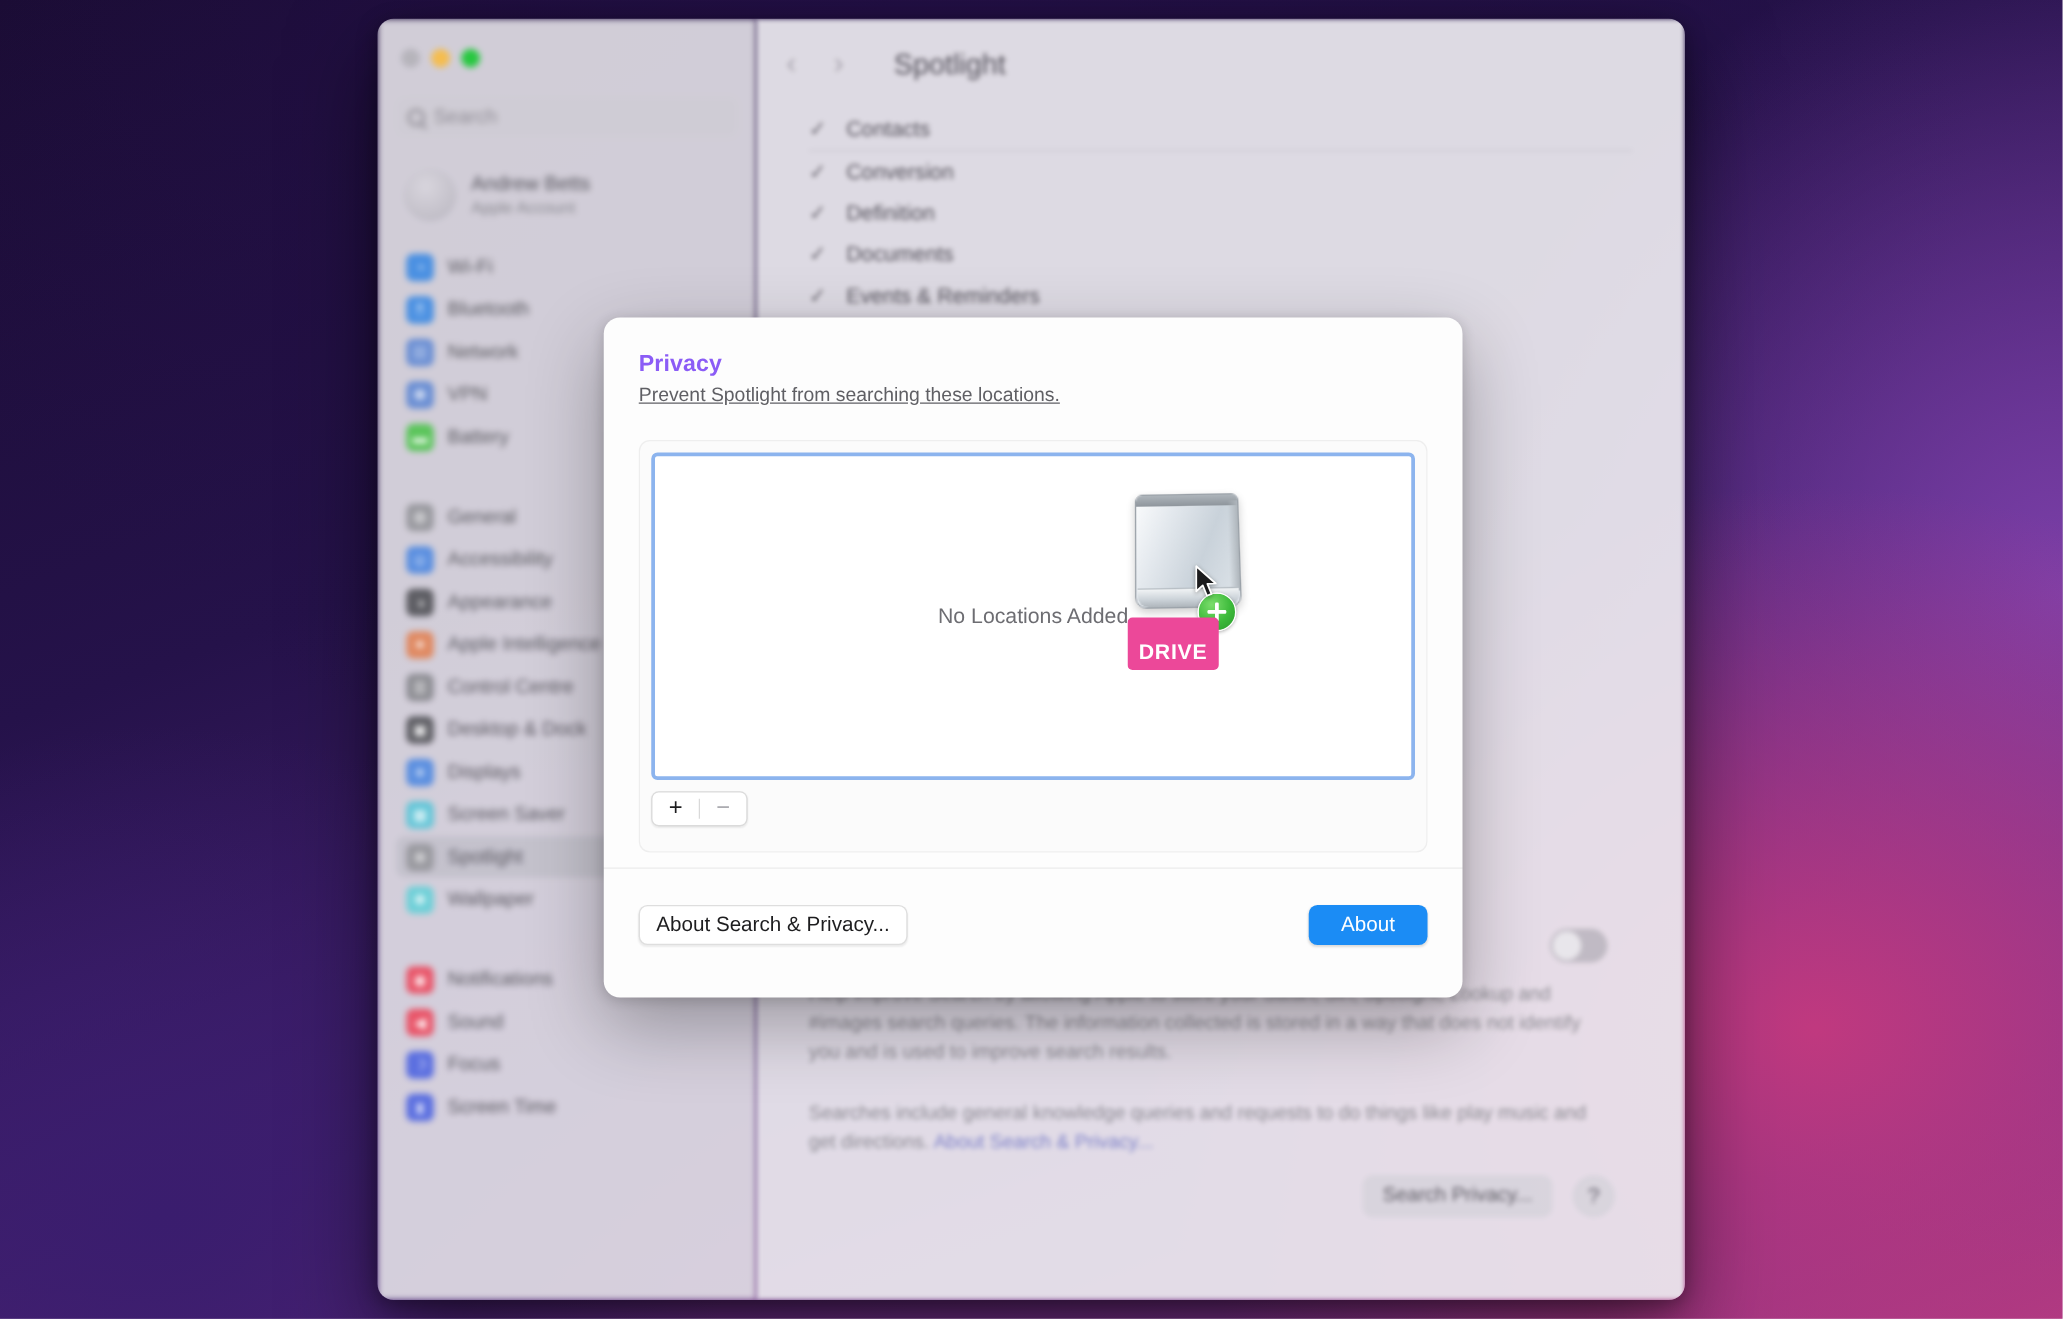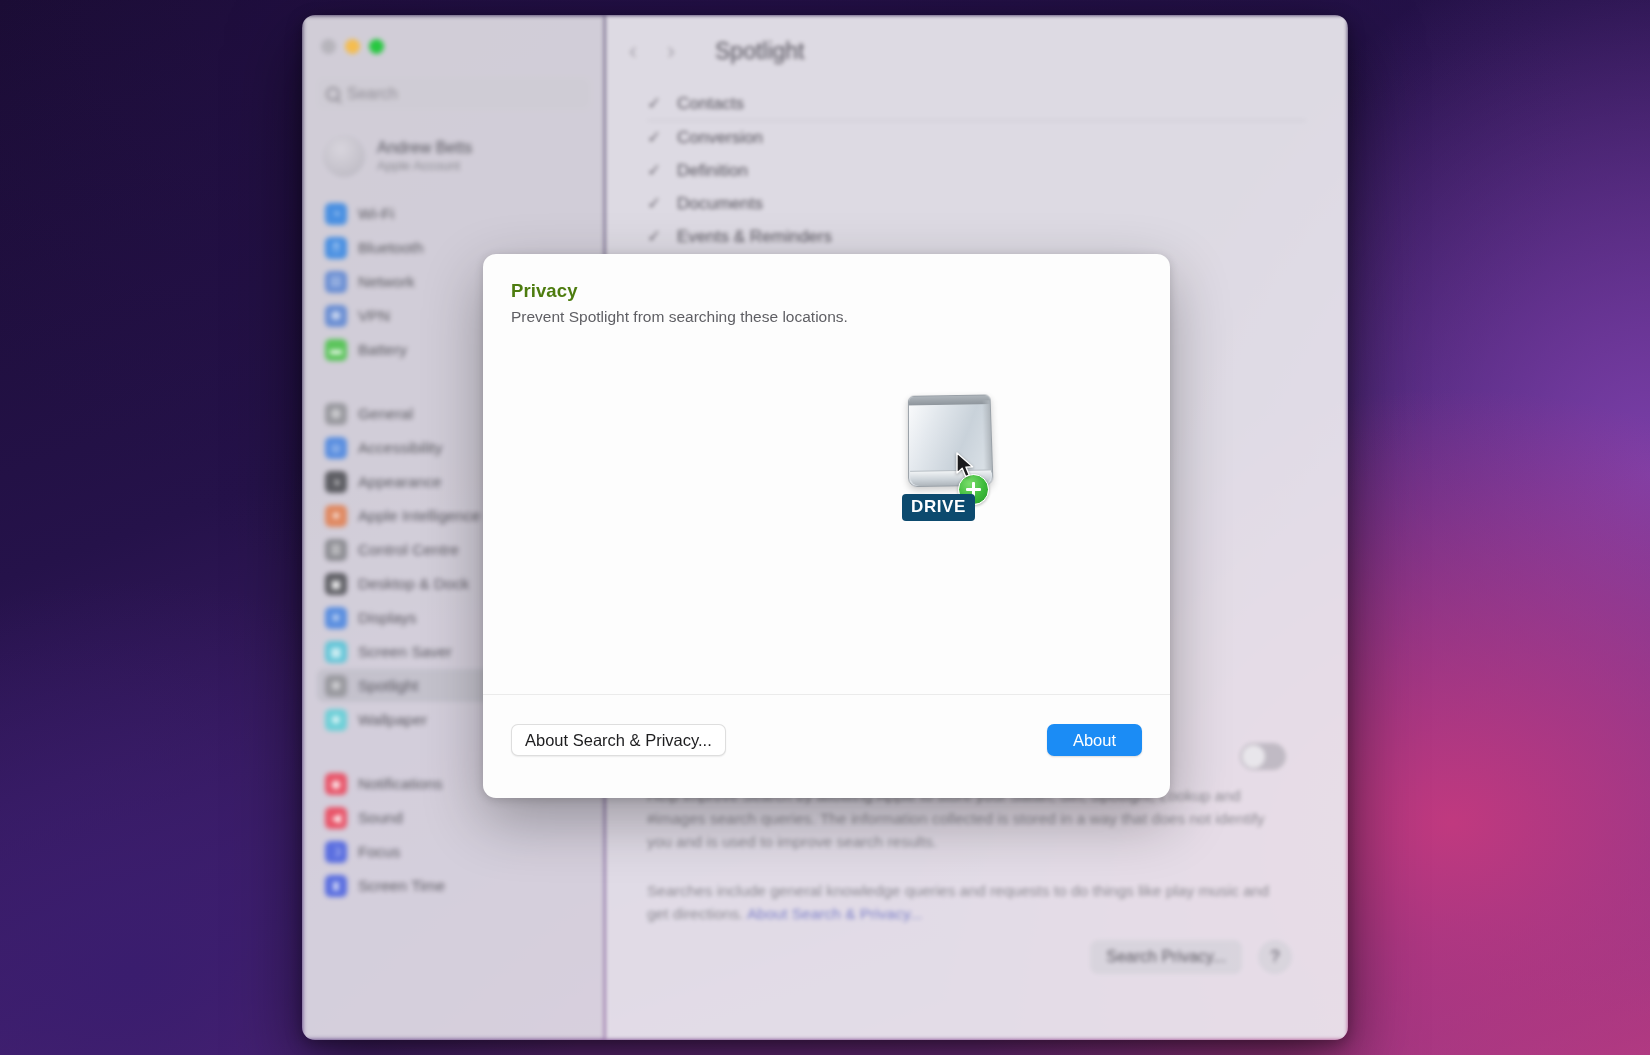--- a/index.html
+++ b/index.html
@@ -159,25 +159,25 @@
     position: absolute;
     left: 483px; top: 254px;
     width: 687px; height: 544px;
     background: #fdfdfd;
     border-radius: 13px;
     box-shadow: 0 22px 60px rgba(0,0,0,.30), 0 2px 10px rgba(0,0,0,.16);
     z-index: 10;
     padding: 26px 28px 0 28px;
   }
   #sheet-title {
-    font-size: 18.5px; font-weight: bold; color: #4d7c0f;
+    font-size: 18.5px; font-weight: bold; color: #8b5cf6;
     letter-spacing: .1px;
   }
   #sheet-sub {
-    font-size: 15.5px; color: #5f5f64; margin-top: 6px;
+    font-size: 15.5px; color: #5f5f64; margin-top: 6px; text-decoration: underline;
   }
   #list-card {
     margin-top: 26px;
     height: 330px;
     background: #fbfbfb;
     border-radius: 9px;
     padding: 9px 9px 0 9px;
     border: 1px solid rgba(0,0,0,.05);
   }
   #drop-well {
@@ -282,25 +282,25 @@
   }
   #drive-plus::before,
   #drive-plus::after {
     content: ""; position: absolute; background: #fff; border-radius: 1px;
   }
   #drive-plus::before { width: 15px; height: 3.4px; }
   #drive-plus::after  { width: 3.4px; height: 15px; }
 
   #drive-name {
     position: absolute; left: 2px; top: 104px;
-    background: #0c4a6e;
+    background: #ec4899;
     color: #fff;
     font-size: 17px; font-weight: bold;
     letter-spacing: .6px;
-    padding: 3px 9px 4px 9px;
+    padding: 18px 9px 4px 9px;
     border-radius: 4px;
   }
   #cursor {
     position: absolute; left: 56px; top: 62px;
     width: 0; height: 0;
     z-index: 45;
   }
   #cursor svg { display: block; filter: drop-shadow(0 1px 1.5px rgba(0,0,0,.35)); }
 </style>
 </head>
@@ -463,20 +463,31 @@
     <div class="btm-btn" style="right: 106px; top: 925px;">Search Privacy...</div>
     <div class="help-btn" style="right: 56px; top: 925px;">?</div>
   </div>
 </div>
 
 <div id="privacy-sheet">
 
   <div id="sheet-title">Privacy</div>
   <div id="sheet-sub">Prevent Spotlight from searching these locations.</div>
 
+  <div id="list-card">
+    <div id="drop-well">
+      <div id="empty-label">No Locations Added</div>
+    </div>
+
+    <div id="seg-control">
+      <div class="seg-btn">+</div>
+      <div class="seg-div"></div>
+      <div class="seg-btn dim">−</div>
+    </div>
+  </div>
 
   <div id="sheet-sep"></div>
 
   <div id="sheet-footer">
     <div id="about-btn">About Search &amp; Privacy...</div>
     <div id="done-btn">About</div>
   </div>
 </div>
 
 <div id="drag-ghost">

